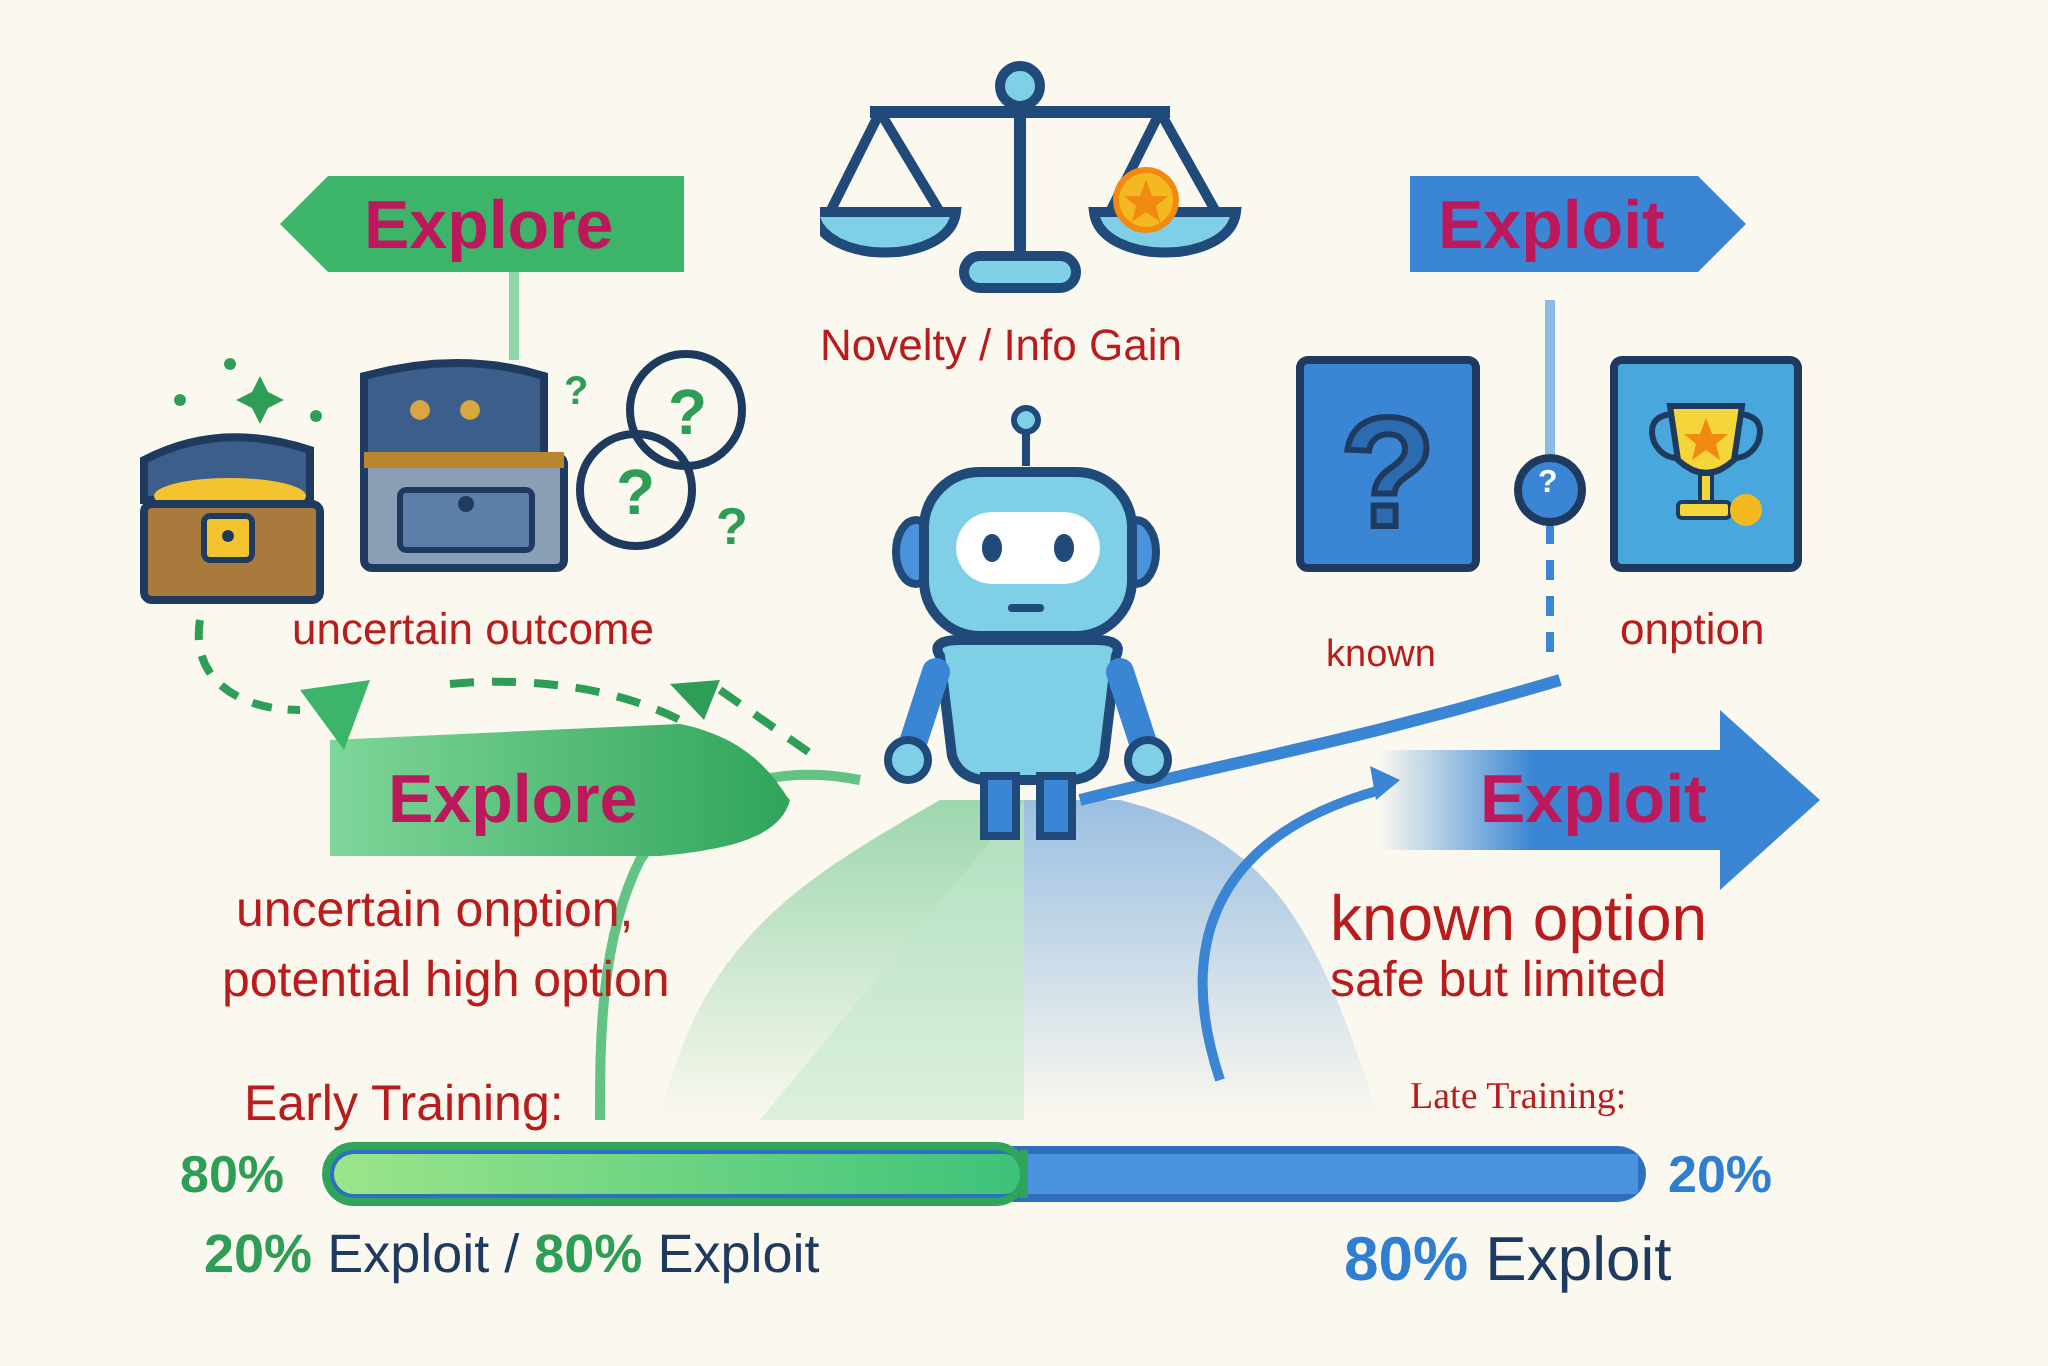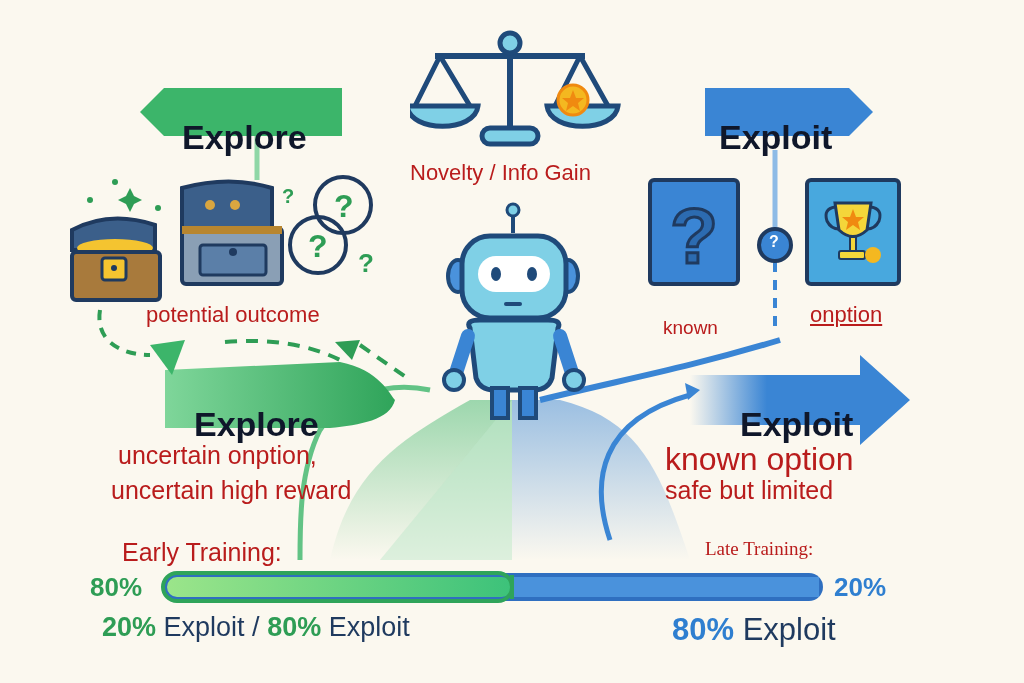--- a/index.html
+++ b/index.html
@@ -1,20 +1,20 @@
 <!DOCTYPE html>
 <html><head>
 <meta charset="utf-8">
 <style>
   html,body{margin:0;padding:0;}
   body{width:1024px;height:683px;position:relative;overflow:hidden;
     background:#fbf8ef;font-family:"Liberation Sans","DejaVu Sans",sans-serif;color:#1f3a5f;}
   .abs{position:absolute;}
   svg.layer{position:absolute;left:0;top:0;}
-  .sign{position:absolute;color:#0f172a;font-weight:bold;font-size:34px;line-height:1;margin-top:24px;}
+  .sign{position:absolute;color:#be185d;font-weight:bold;font-size:34px;line-height:1;}
   .txt{position:absolute;font-size:23px;color:#b91c1c;white-space:nowrap;}
   .green{color:#2e9d55;}
   .blue{color:#2f7fd0;}
   .bold{font-weight:bold;}
 </style>
 </head>
 <body>
 
 <svg class="layer" width="1024" height="683">
   <defs>
@@ -131,42 +131,42 @@
 
   <g>
     <circle cx="283" cy="35" r="28" fill="none" stroke="#1f3a5f" stroke-width="4"></circle>
     <circle cx="258" cy="75" r="28" fill="none" stroke="#1f3a5f" stroke-width="4"></circle>
   </g>
 </svg>
 <div class="txt green bold" style="left:282px;top:185px;font-size:20px;">?</div>
 <div class="txt green bold" style="left:334px;top:188px;font-size:32px;">?</div>
 <div class="txt green bold" style="left:308px;top:228px;font-size:32px;">?</div>
 <div class="txt green bold" style="left:358px;top:248px;font-size:26px;">?</div>
-<div class="txt" style="left:146px;top:302px;font-size:22px;">potential outcome</div>
+<div class="txt" style="left:146px;top:302px;font-size:22px;">uncertain outcome</div>
 
 <svg class="abs" style="left:645px;top:175px;" width="262" height="120">
   <g>
     <rect x="5" y="5" width="88" height="104" rx="4" fill="#3a85d4" stroke="#1f3a5f" stroke-width="4"></rect>
     <text x="49" y="88" font-size="78" font-weight="bold" text-anchor="middle" fill="#2c6bb0" stroke="#1f3a5f" stroke-width="3" font-family="Liberation Sans, sans-serif">?</text>
   </g>
   <g>
     <rect x="162" y="5" width="92" height="104" rx="4" fill="#48a8de" stroke="#1f3a5f" stroke-width="4"></rect>
     <path d="M190 28 L226 28 L222 55 Q208 68 194 55 Z" fill="#f4d63a" stroke="#1f3a5f" stroke-width="3"></path>
     <path d="M190 32 Q178 34 182 46 Q186 54 194 54" fill="none" stroke="#1f3a5f" stroke-width="3"></path>
     <path d="M226 32 Q238 34 234 46 Q230 54 222 54" fill="none" stroke="#1f3a5f" stroke-width="3"></path>
     <rect x="205" y="62" width="6" height="14" fill="#f4d63a" stroke="#1f3a5f" stroke-width="2"></rect>
     <rect x="194" y="76" width="26" height="8" rx="2" fill="#f4d63a" stroke="#1f3a5f" stroke-width="2"></rect>
     <polygon points="208,34 211,42 219,42 213,47 215,55 208,50 201,55 203,47 197,42 205,42" fill="#f08a10"></polygon>
     <circle cx="228" cy="80" r="8" fill="#f4b820"></circle>
   </g>
   <circle cx="130" cy="70" r="16" fill="#3a85d4" stroke="#1f3a5f" stroke-width="4"></circle>
 </svg>
 <div class="txt bold" style="left:769px;top:233px;font-size:16px;color:#fff;">?</div>
 <div class="txt" style="left:663px;top:317px;font-size:19px;">known</div>
-<div class="txt" style="left:810px;top:302px;font-size:22px;text-decoration:underline;">onption</div>
+<div class="txt" style="left:810px;top:302px;font-size:22px;">onption</div>
 
 <svg class="abs" style="left:440px;top:198px;" width="150" height="225" viewBox="0 0 150 225">
   <line x1="73" y1="12" x2="73" y2="35" stroke="#1f4a7a" stroke-width="4"></line>
   <circle cx="73" cy="12" r="6" fill="#7fd0e6" stroke="#1f4a7a" stroke-width="3"></circle>
   <ellipse cx="18" cy="78" rx="10" ry="16" fill="#4a92dc" stroke="#1f4a7a" stroke-width="4"></ellipse>
   <ellipse cx="128" cy="78" rx="10" ry="16" fill="#4a92dc" stroke="#1f4a7a" stroke-width="4"></ellipse>
   <rect x="22" y="38" width="104" height="82" rx="28" fill="#7fd0e6" stroke="#1f4a7a" stroke-width="5"></rect>
   <rect x="38" y="58" width="72" height="36" rx="18" fill="#fff"></rect>
   <ellipse cx="56" cy="76" rx="5" ry="7" fill="#1f4a7a"></ellipse>
   <ellipse cx="92" cy="76" rx="5" ry="7" fill="#1f4a7a"></ellipse>
@@ -175,21 +175,21 @@
   <path d="M28 138 L15 178" stroke="#3a85d4" stroke-width="14" stroke-linecap="round"></path>
   <path d="M120 138 L133 178" stroke="#3a85d4" stroke-width="14" stroke-linecap="round"></path>
   <circle cx="14" cy="182" r="10" fill="#7fd0e6" stroke="#1f4a7a" stroke-width="4"></circle>
   <circle cx="134" cy="182" r="10" fill="#7fd0e6" stroke="#1f4a7a" stroke-width="4"></circle>
   <rect x="52" y="190" width="16" height="30" fill="#3a85d4" stroke="#1f4a7a" stroke-width="4"></rect>
   <rect x="80" y="190" width="16" height="30" fill="#3a85d4" stroke="#1f4a7a" stroke-width="4"></rect>
 </svg>
 
 <div class="sign" style="left:194px;top:383px;font-size:34px;">Explore</div>
 <div class="txt" style="left:118px;top:441px;font-size:25px;">uncertain onption,</div>
-<div class="txt" style="left:111px;top:476px;font-size:25px;">uncertain high reward</div>
+<div class="txt" style="left:111px;top:476px;font-size:25px;">potential high option</div>
 
 <div class="sign" style="left:740px;top:383px;font-size:34px;">Exploit</div>
 <div class="txt" style="left:665px;top:441px;font-size:32px;">known option</div>
 <div class="txt" style="left:665px;top:476px;font-size:25px;">safe but limited</div>
 
 <div class="txt" style="left:122px;top:538px;font-size:25px;">Early Training:</div>
 <div class="txt" style="left:705px;top:538px;font-size:19px;font-family:Liberation Serif, serif;">Late Training:</div>
 
 <div class="txt green bold" style="left:90px;top:572px;font-size:26px;">80%</div>
 <div class="txt blue bold" style="left:834px;top:572px;font-size:26px;">20%</div>

